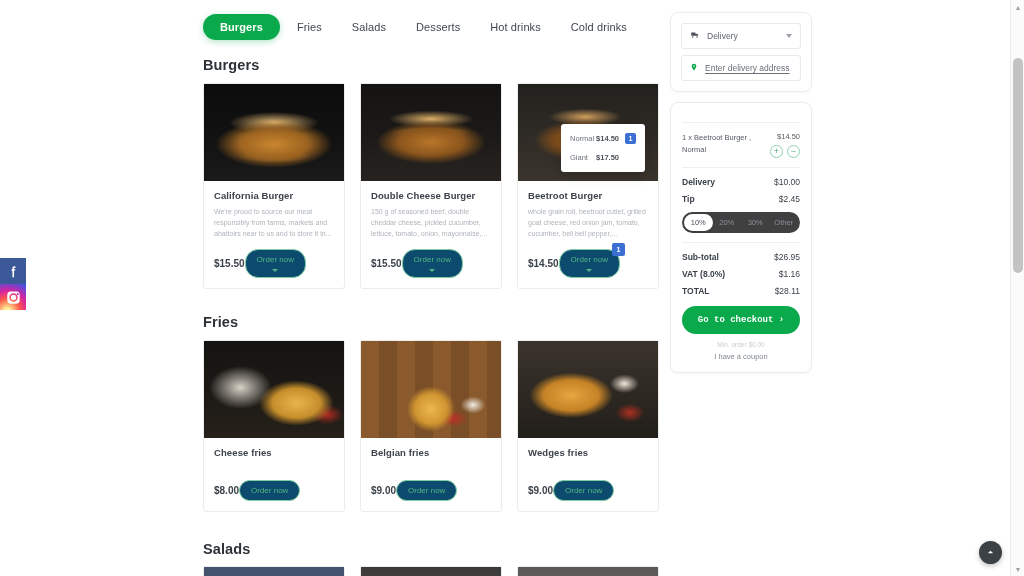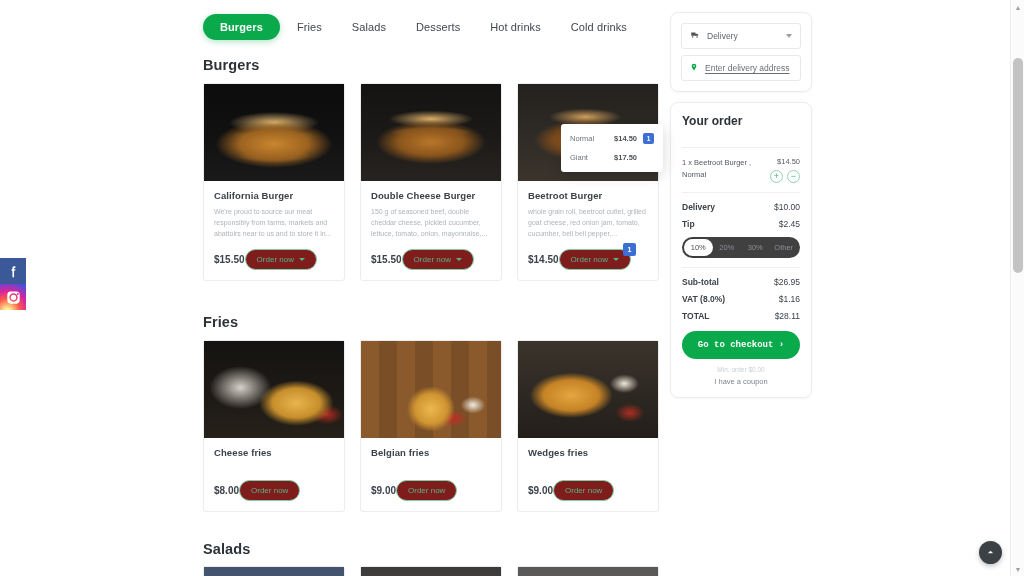--- a/index.html
+++ b/index.html
@@ -125,26 +125,27 @@
   .card-foot {
     display: flex; align-items: center; justify-content: flex-start;
     padding: 0 10px 10px;
   }
   .card-foot.tall { padding-top: 14px; }
   .price {
     font-size: 10px; font-weight: 700; color: #3b424a;
   }
   .order-btn {
     border: 1px solid #7fcfa4; color: #54b684;
-    background: #7f1d1d;
+    background: #0c4a6e;
     font-size: 8px; border-radius: 13px;
     padding: 5px 11px;
     white-space: nowrap; cursor: pointer;
     display: flex; align-items: center; gap: 5px;
     position: relative;
+    flex-direction: column;
   }
   .order-btn .caret {
     width: 0; height: 0;
     border-left: 3px solid transparent;
     border-right: 3px solid transparent;
     border-top: 3.5px solid #54b684;
   }
   .qty-badge {
     position: absolute; top: -7px; right: -6px;
     background: #3b6fd4; color: #fff;
@@ -152,21 +153,21 @@
     min-width: 13px; height: 13px;
     border-radius: 2px;
     display: flex; align-items: center; justify-content: center;
     padding: 0 3px;
   }
 
   
   .dropdown {
     position: absolute;
     left: 43px; top: 40px;
-    width: 102px;
+    width: 84px;
     background: #fff;
     border-radius: 3px;
     box-shadow: 0 3px 14px rgba(0,0,0,.16);
     padding: 5px 0;
     z-index: 30;
   }
   .dd-item {
     display: flex; align-items: center;
     padding: 4px 9px;
     font-size: 7.5px; color: #6d747c;
@@ -463,21 +464,20 @@
               <svg width="8" height="10" viewBox="0 0 24 24" fill="#0aa94b">
                 <path d="M12 2a7 7 0 0 0-7 7c0 5 7 13 7 13s7-8 7-13a7 7 0 0 0-7-7zm0 9.5A2.5 2.5 0 1 1 14.5 9 2.5 2.5 0 0 1 12 11.5z"></path>
               </svg>
             </span>
             <span class="grow addr-link">Enter delivery address</span>
           </div>
         </div>
       </div>
 
       <div class="panel">
-        <div class="panel-title">Your order</div>
         <div class="order-body">
 
           <div class="divider"></div>
 
           <div class="line-item">
             <div class="li-text">1 x Beetroot Burger , Normal</div>
             <div class="li-right">
               <div class="li-price">$14.50</div>
               <div class="steppers">
                 <div class="stepper">+</div>

